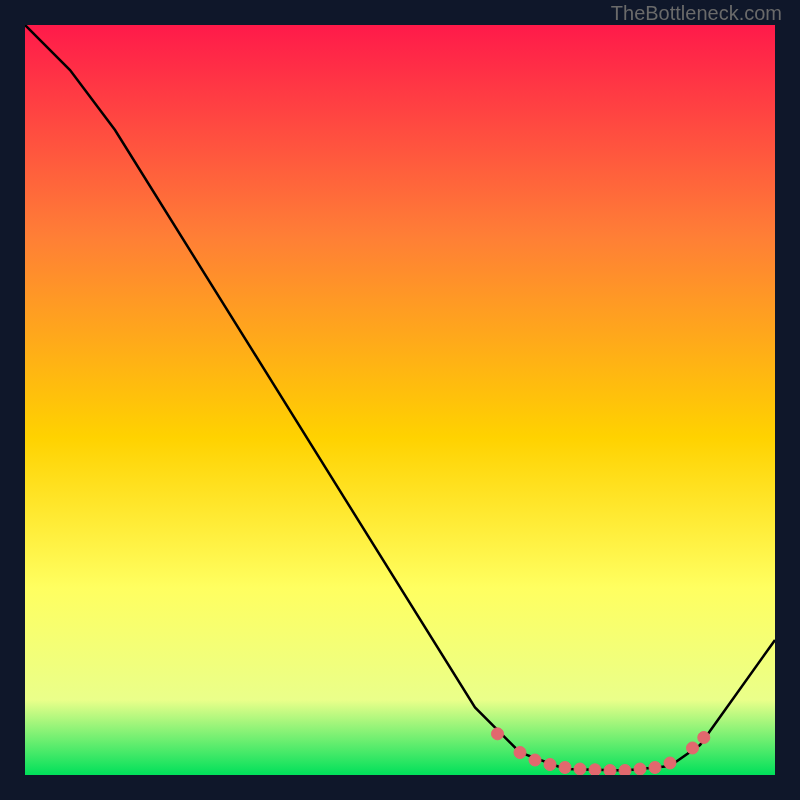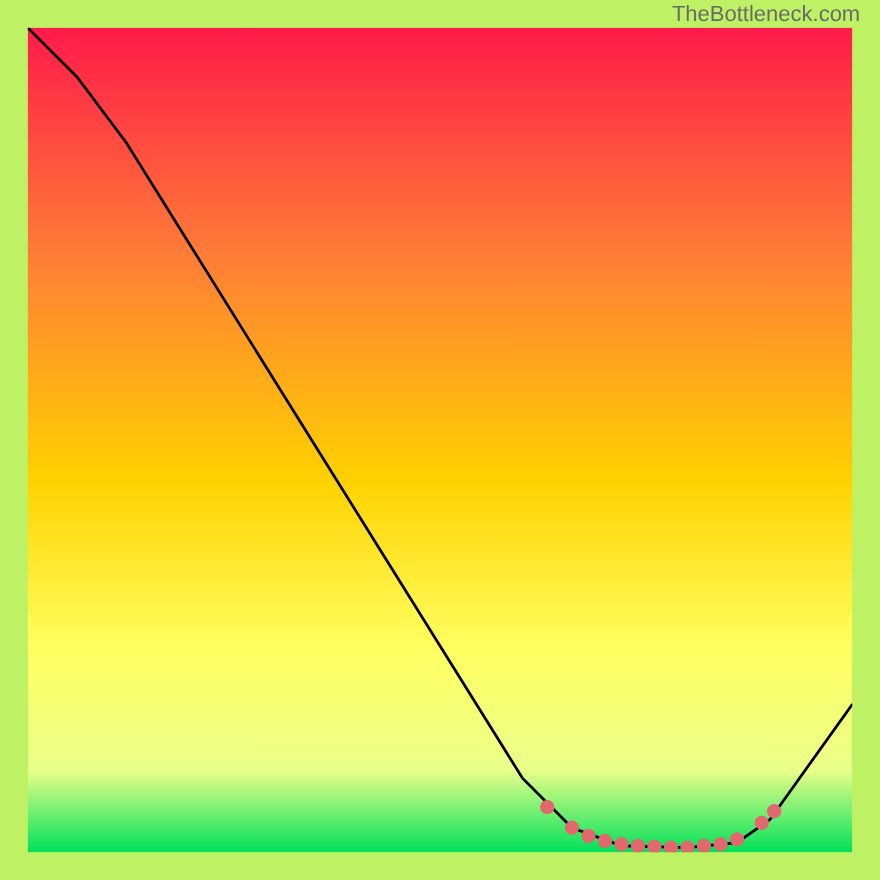--- a/index.html
+++ b/index.html
@@ -7,21 +7,21 @@
     padding: 0;
     width: 800px;
     height: 800px;
     background: #000;
     overflow: hidden;
   }
   .frame {
     position: relative;
     width: 800px;
     height: 800px;
-    background: #bef264;
+    background: #0f172a;
   }
   .attribution {
     position: absolute;
     top: 2px;
     right: 18px;
     font-family: Arial, Helvetica, sans-serif;
     font-size: 20px;
     color: #6a6a6a;
     z-index: 5;
   }

